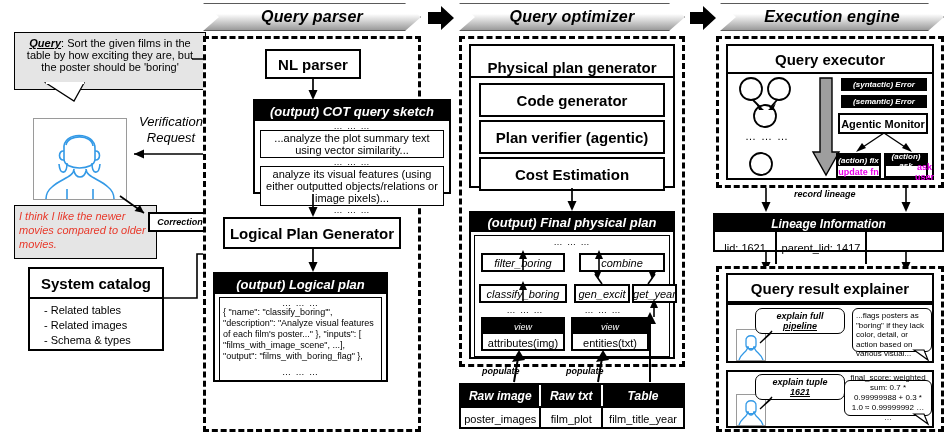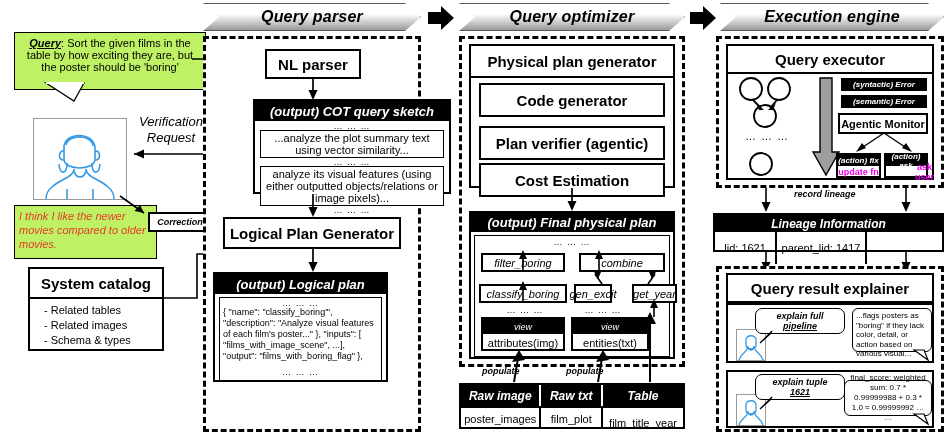--- a/index.html
+++ b/index.html
@@ -27,21 +27,21 @@
   .bold{font-weight:bold;}
 
   .lbl{font-size:15px;font-weight:bold;}
   .sm{font-size:11px;}
   .xs{font-size:9px;}
   .xxs{font-size:8px;}
 
   .dots{font-size:9px;letter-spacing:1px;color:#000;text-align:center;line-height:8px;}
 
   
-  .bubble{border:1.3px solid #000;background:#bef264;position:absolute;}
+  .bubble{border:1.3px solid #000;background:#e5e5e5;position:absolute;}
 
   .red{color:#e8392b;}
   .mag{color:#e800e8;}
 
   svg{display:block;overflow:visible;}
   .ln{stroke:#000;fill:none;}
 </style>
 </head>
 <body>
 
@@ -185,25 +185,25 @@
     <div class="boxthin" style="margin:3px 4px;height:80px;padding:1px 3px;">
       <div class="dots">… … …</div>
       <div class="xs" style="line-height:11px;">{ "name": "classify_boring'", "description": "Analyze visual features of each film's poster..." }, "inputs": [ "films_with_image_scene", ...], "output": "films_with_boring_flag" },</div>
       <div class="dots" style="margin-top:6px;">… … …</div>
     </div>
   </div>
 
   <div class="abs dash" style="left:459px;top:36px;width:226px;height:331px;"></div>
 
   <div class="abs box" style="left:469px;top:44px;width:206px;height:144px;">
-    <div class="ctr" style="height:30px;border-bottom:2px solid #000;">
+    <div class="ctr" style="height:30px;border-bottom:2px solid #000;align-items:flex-end;">
       <span class="lbl">Physical plan generator</span>
     </div>
     <div style="padding:5px 8px;">
-      <div class="box ctr" style="height:30px;margin-bottom:9px;">
+      <div class="box ctr" style="height:30px;margin-bottom:3px;">
         <span class="lbl">Code generator</span>
       </div>
       <div class="box ctr" style="height:30px;margin-bottom:3px;">
         <span class="lbl">Plan verifier (agentic)</span>
       </div>
       <div class="box ctr" style="height:30px;">
         <span class="lbl">Cost Estimation</span>
       </div>
     </div>
   </div>
@@ -222,21 +222,21 @@
 
       <div class="abs box ctr" style="left:6px;top:17px;width:84px;height:19px;">
         <span class="ital sm">filter_boring</span>
       </div>
       <div class="abs box ctr" style="left:104px;top:17px;width:86px;height:19px;">
         <span class="ital sm">combine</span>
       </div>
       <div class="abs box ctr" style="left:4px;top:48px;width:88px;height:19px;">
         <span class="ital sm">classify_boring</span>
       </div>
-      <div class="abs box ctr" style="left:99px;top:48px;width:38px;height:19px;">
+      <div class="abs box ctr" style="left:99px;top:48px;width:56px;height:19px;">
         <span class="ital sm">gen_excit</span>
       </div>
       <div class="abs box ctr" style="left:157px;top:48px;width:45px;height:19px;">
         <span class="ital sm">get_year</span>
       </div>
 
       <div class="abs dots" style="left:20px;top:70px;width:60px;">… … …</div>
       <div class="abs dots" style="left:98px;top:70px;width:60px;">… … …</div>
 
       <div class="abs box" style="left:6px;top:81px;width:84px;height:34px;">
@@ -304,21 +304,21 @@
           <span class="ital" style="font-size:12px;font-weight:bold;">Table</span>
         </div>
     </div>
     <div style="display:flex;height:21px;">
       <div class="ctr" style="flex:1.08;border-right:2px solid #000;">
           <span class="sm">poster_images</span>
         </div>
       <div class="ctr" style="flex:0.82;border-right:2px solid #000;">
           <span class="sm">film_plot</span>
         </div>
-      <div class="ctr" style="flex:1.1;align-items:flex-end;">
+      <div class="ctr" style="flex:1.1;">
           <span class="sm">film_title_year</span>
         </div>
     </div>
   </div>
 
   <div class="abs dash" style="left:716px;top:36px;width:228px;height:152px;"></div>
 
   <div class="abs box" style="left:726px;top:44px;width:208px;height:136px;">
     <div class="ctr" style="height:26px;border-bottom:2px solid #000;">
       <span class="lbl">Query executor</span>

